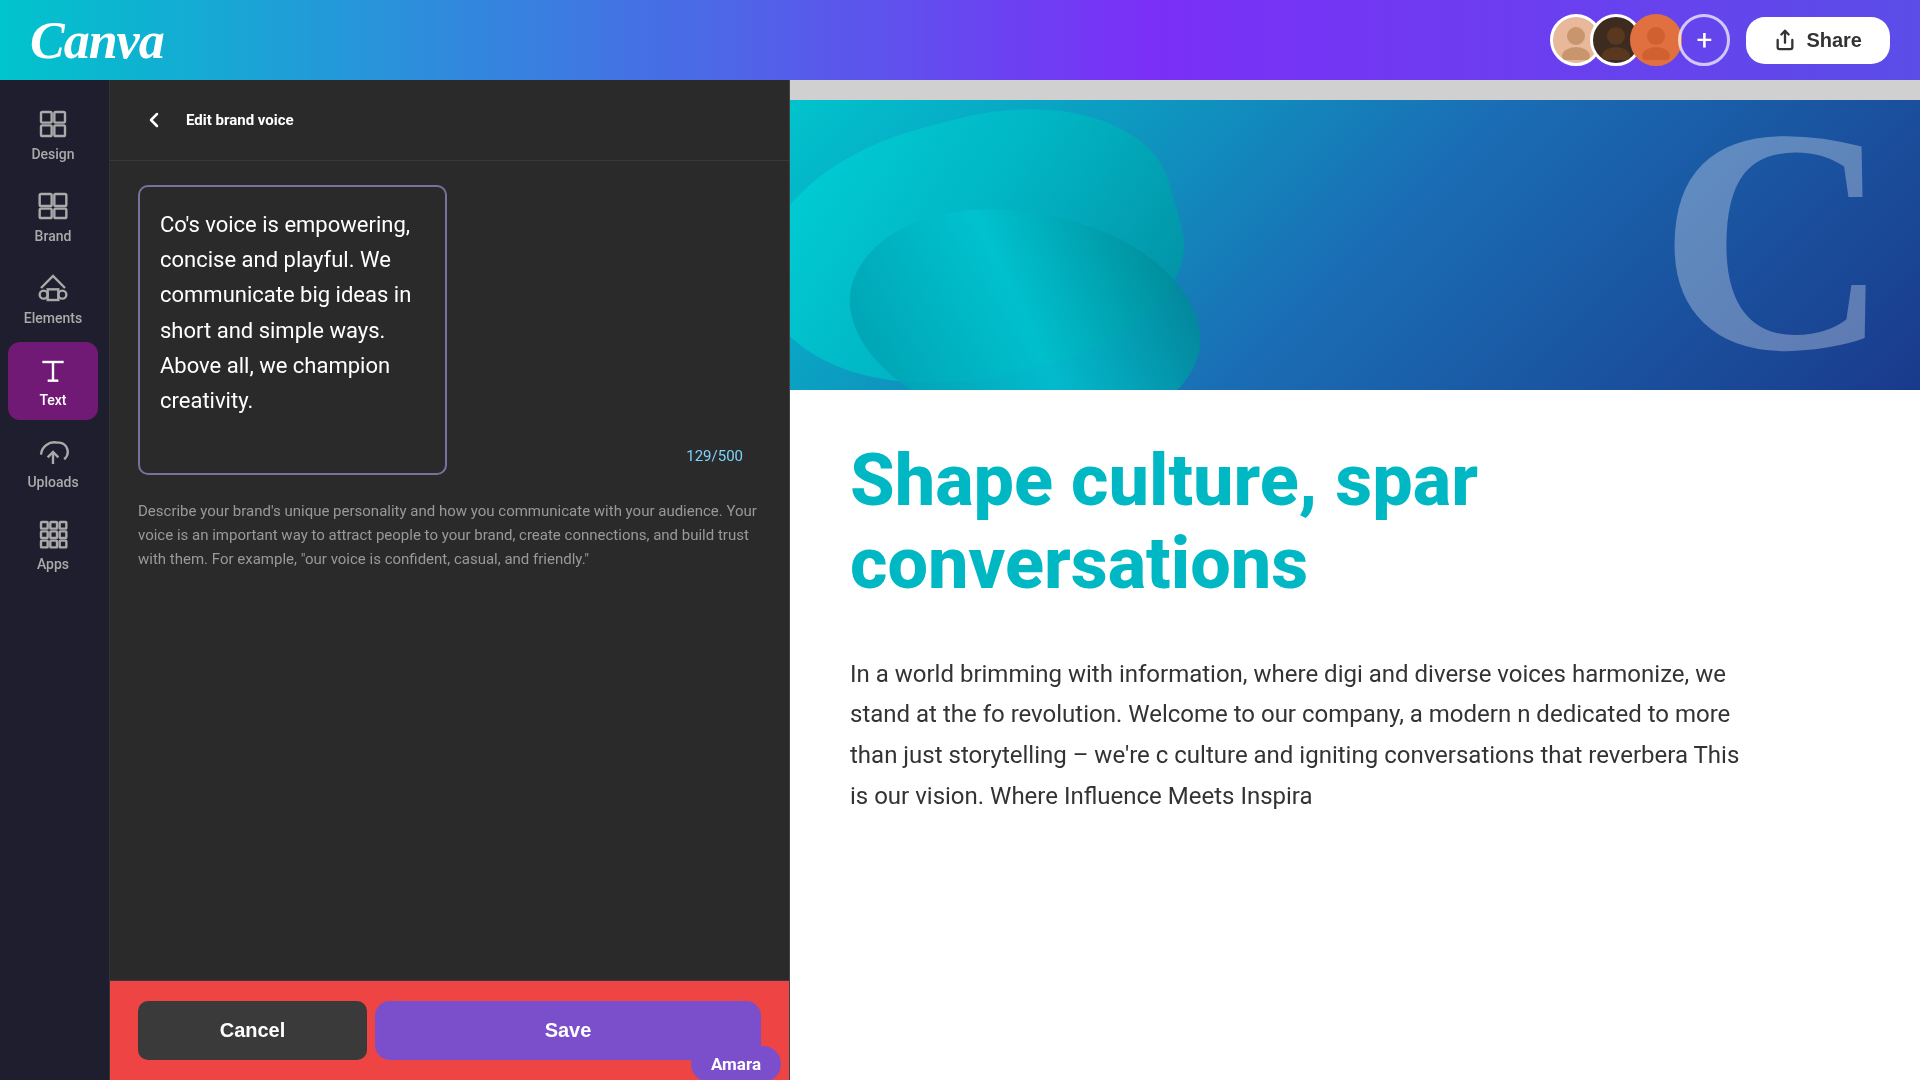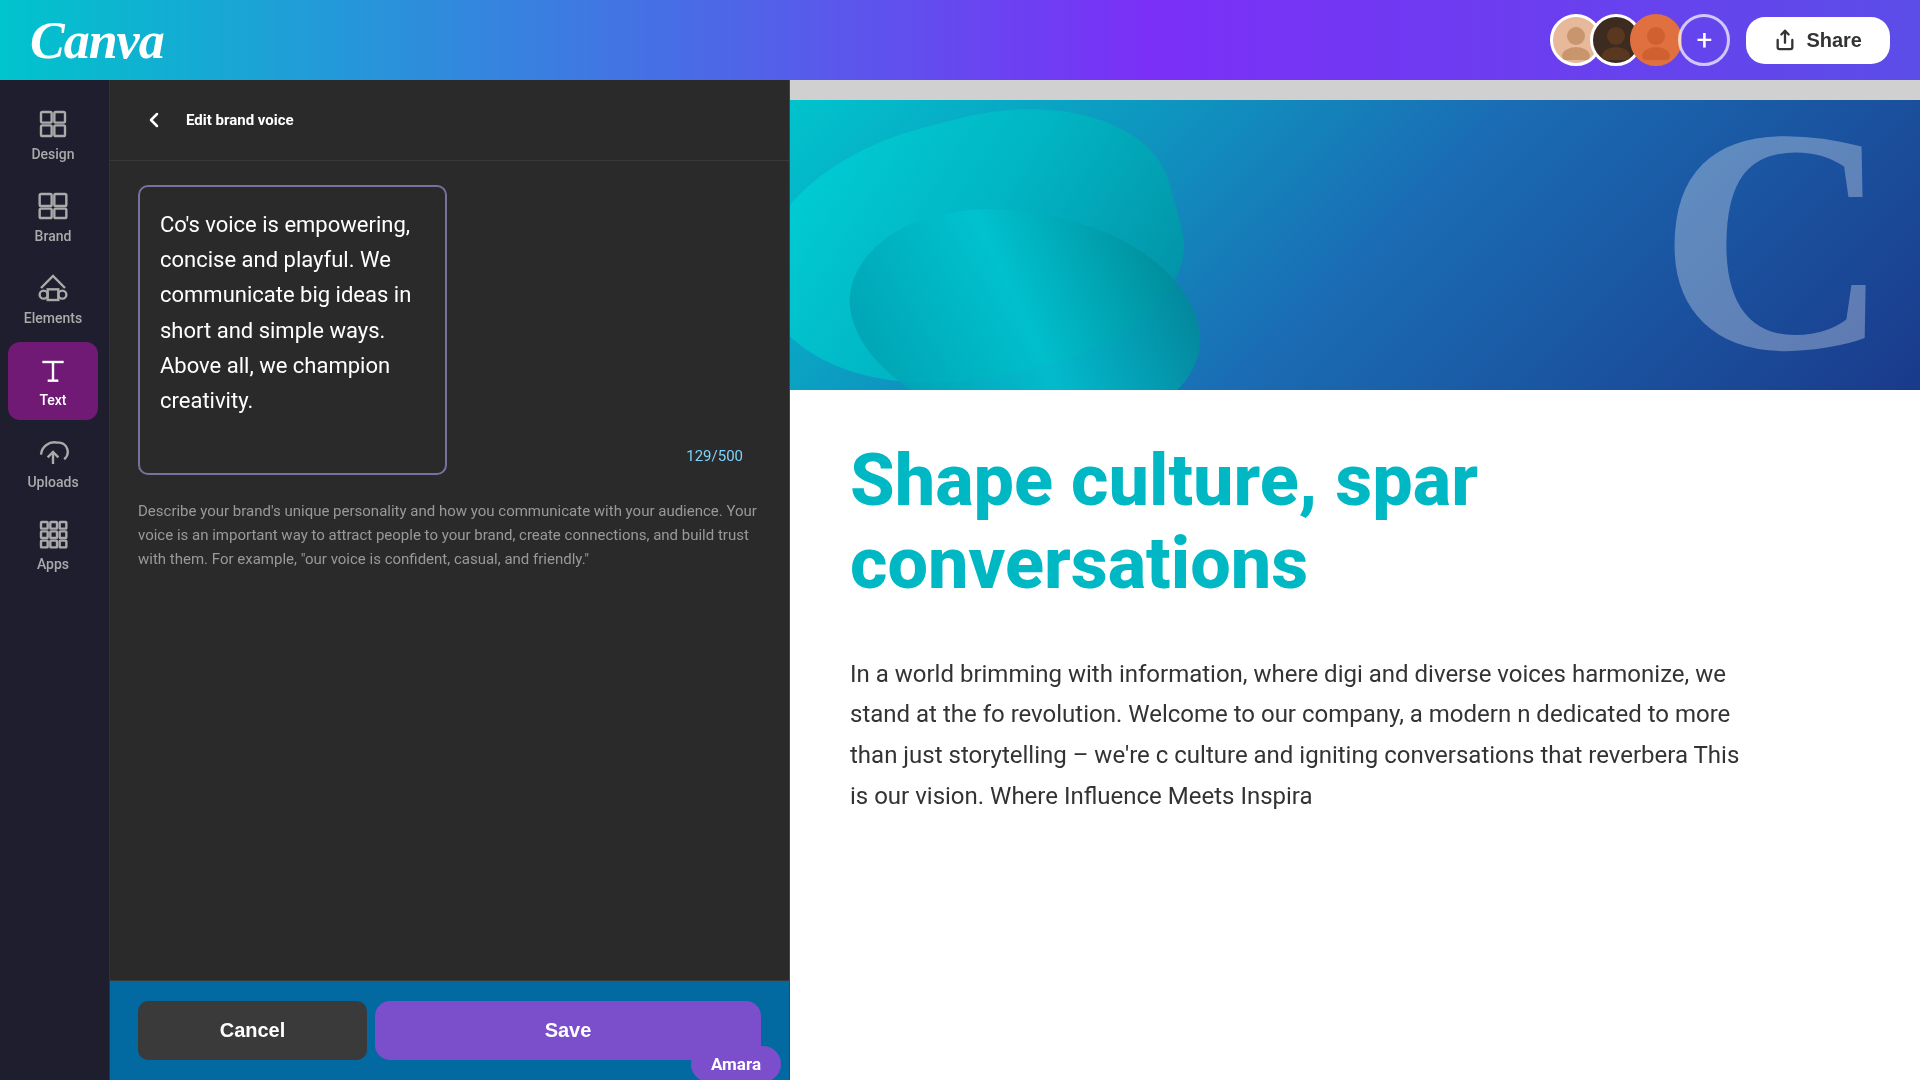--- a/index.html
+++ b/index.html
@@ -223,21 +223,21 @@
       color: #999;
       font-size: 15px;
       line-height: 1.6;
     }
 
     .panel-footer {
       padding: 20px 28px;
       display: flex;
       gap: 8px;
       border-top: 1px solid #3a3a3a;
-      background: #0369a1;
+      background: #ef4444;
       align-items: center;
     }
 
     .cancel-btn {
       flex: 1;
       background: #3a3a3a;
       color: white;
       border: none;
       border-radius: 10px;
       padding: 18px;

